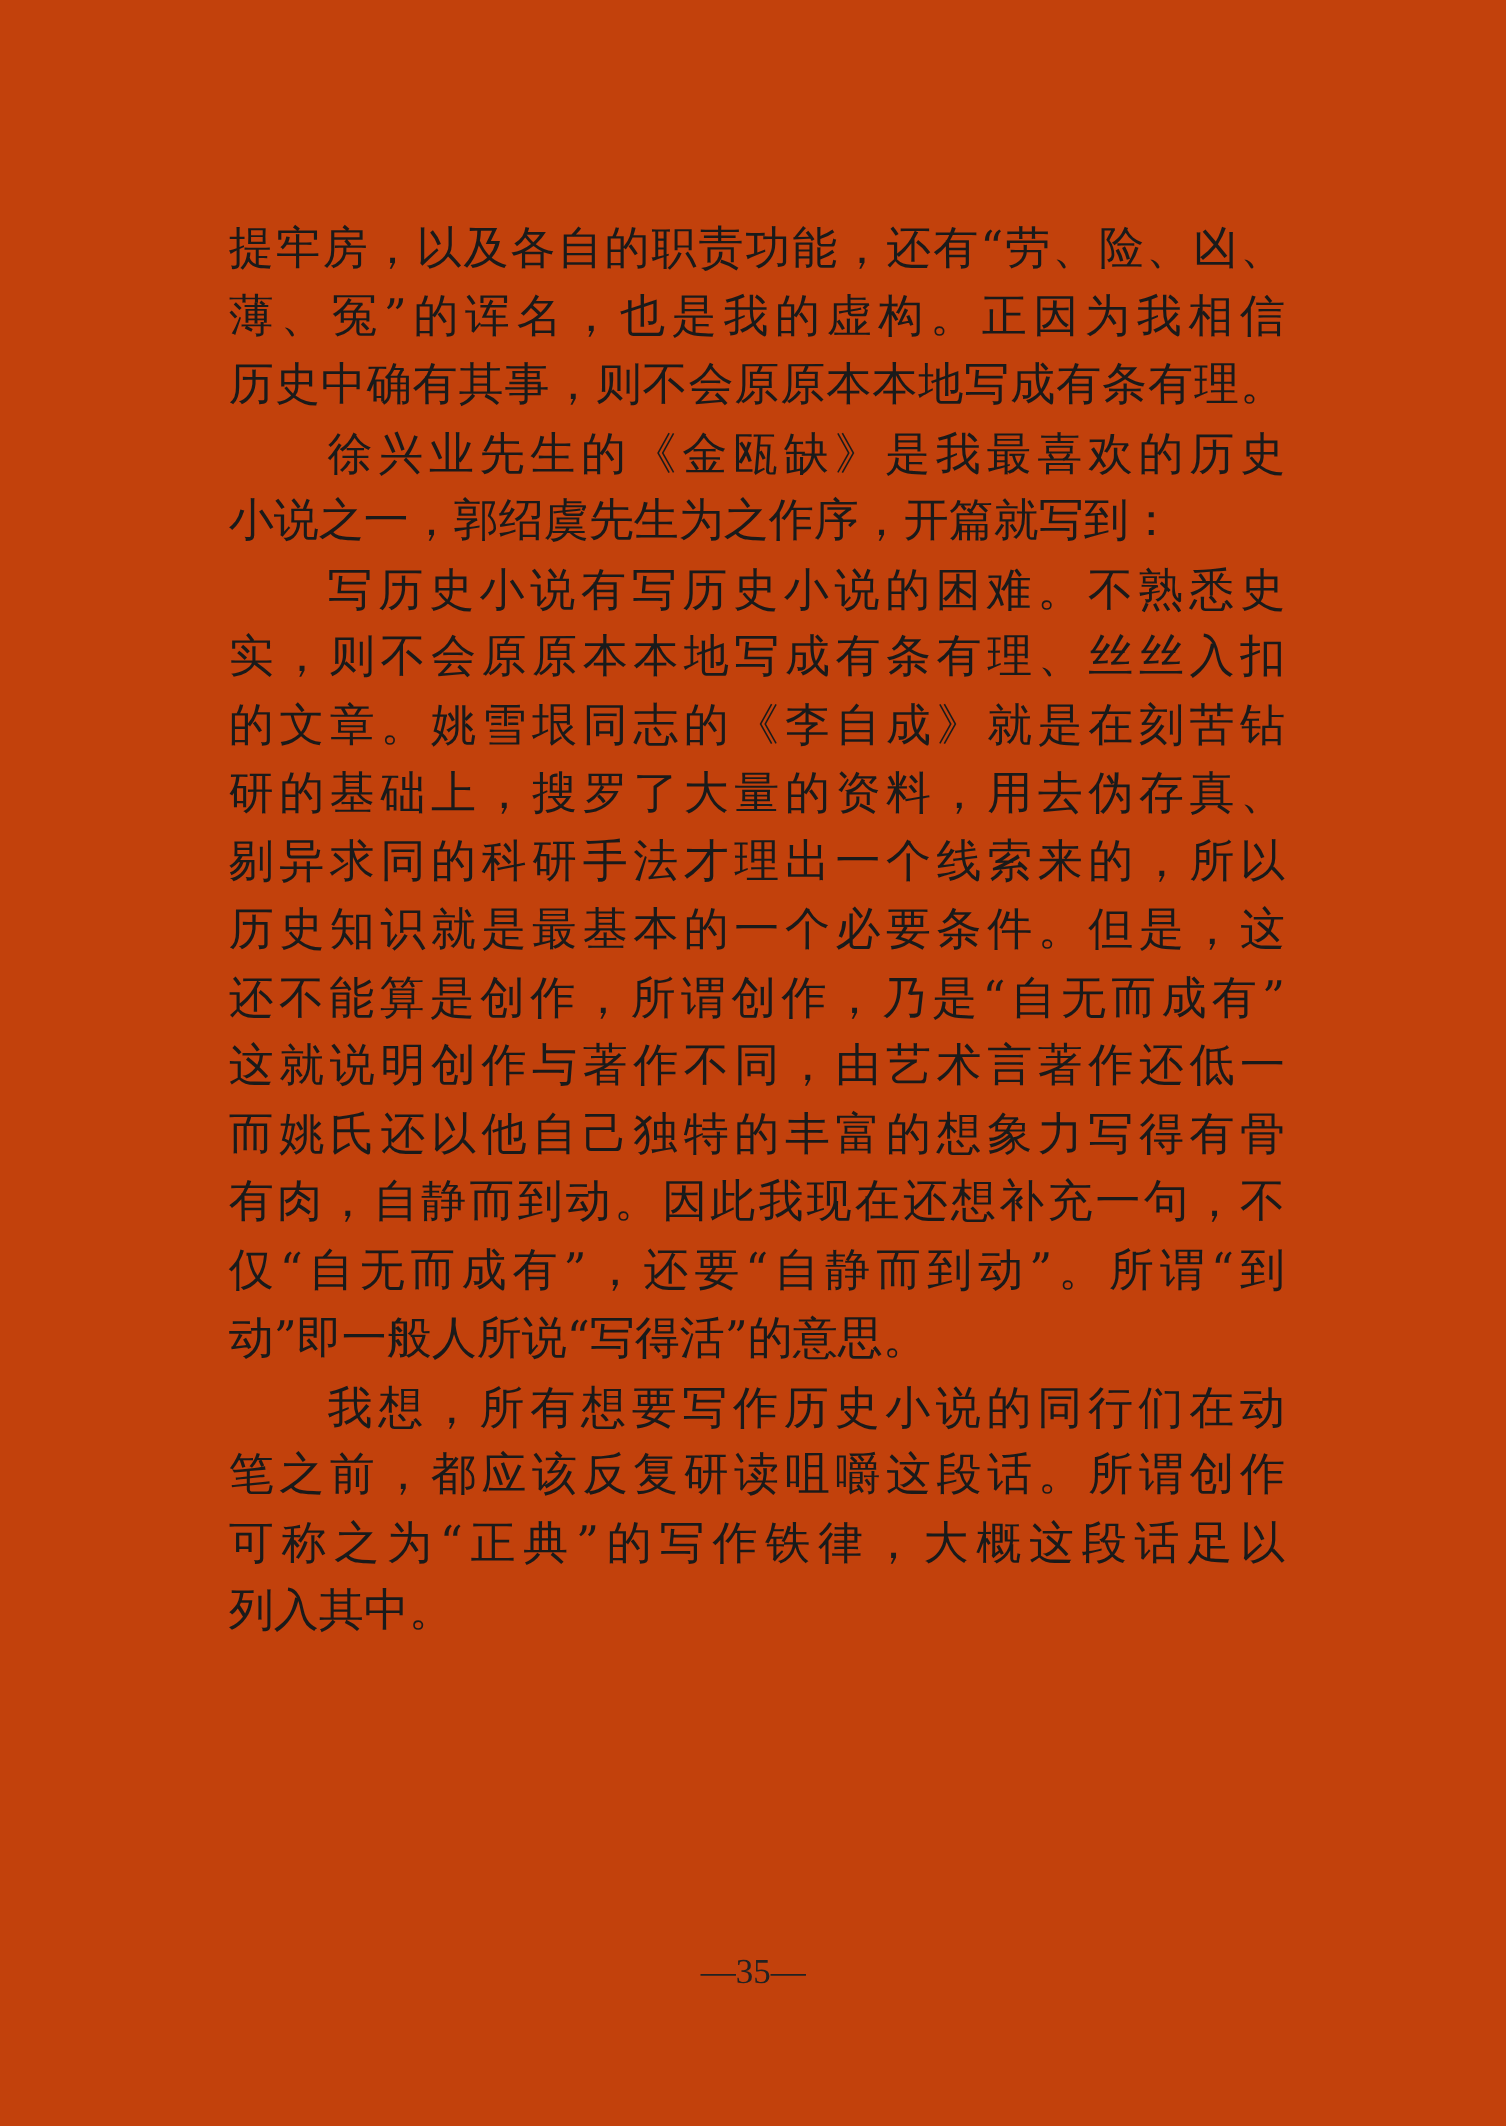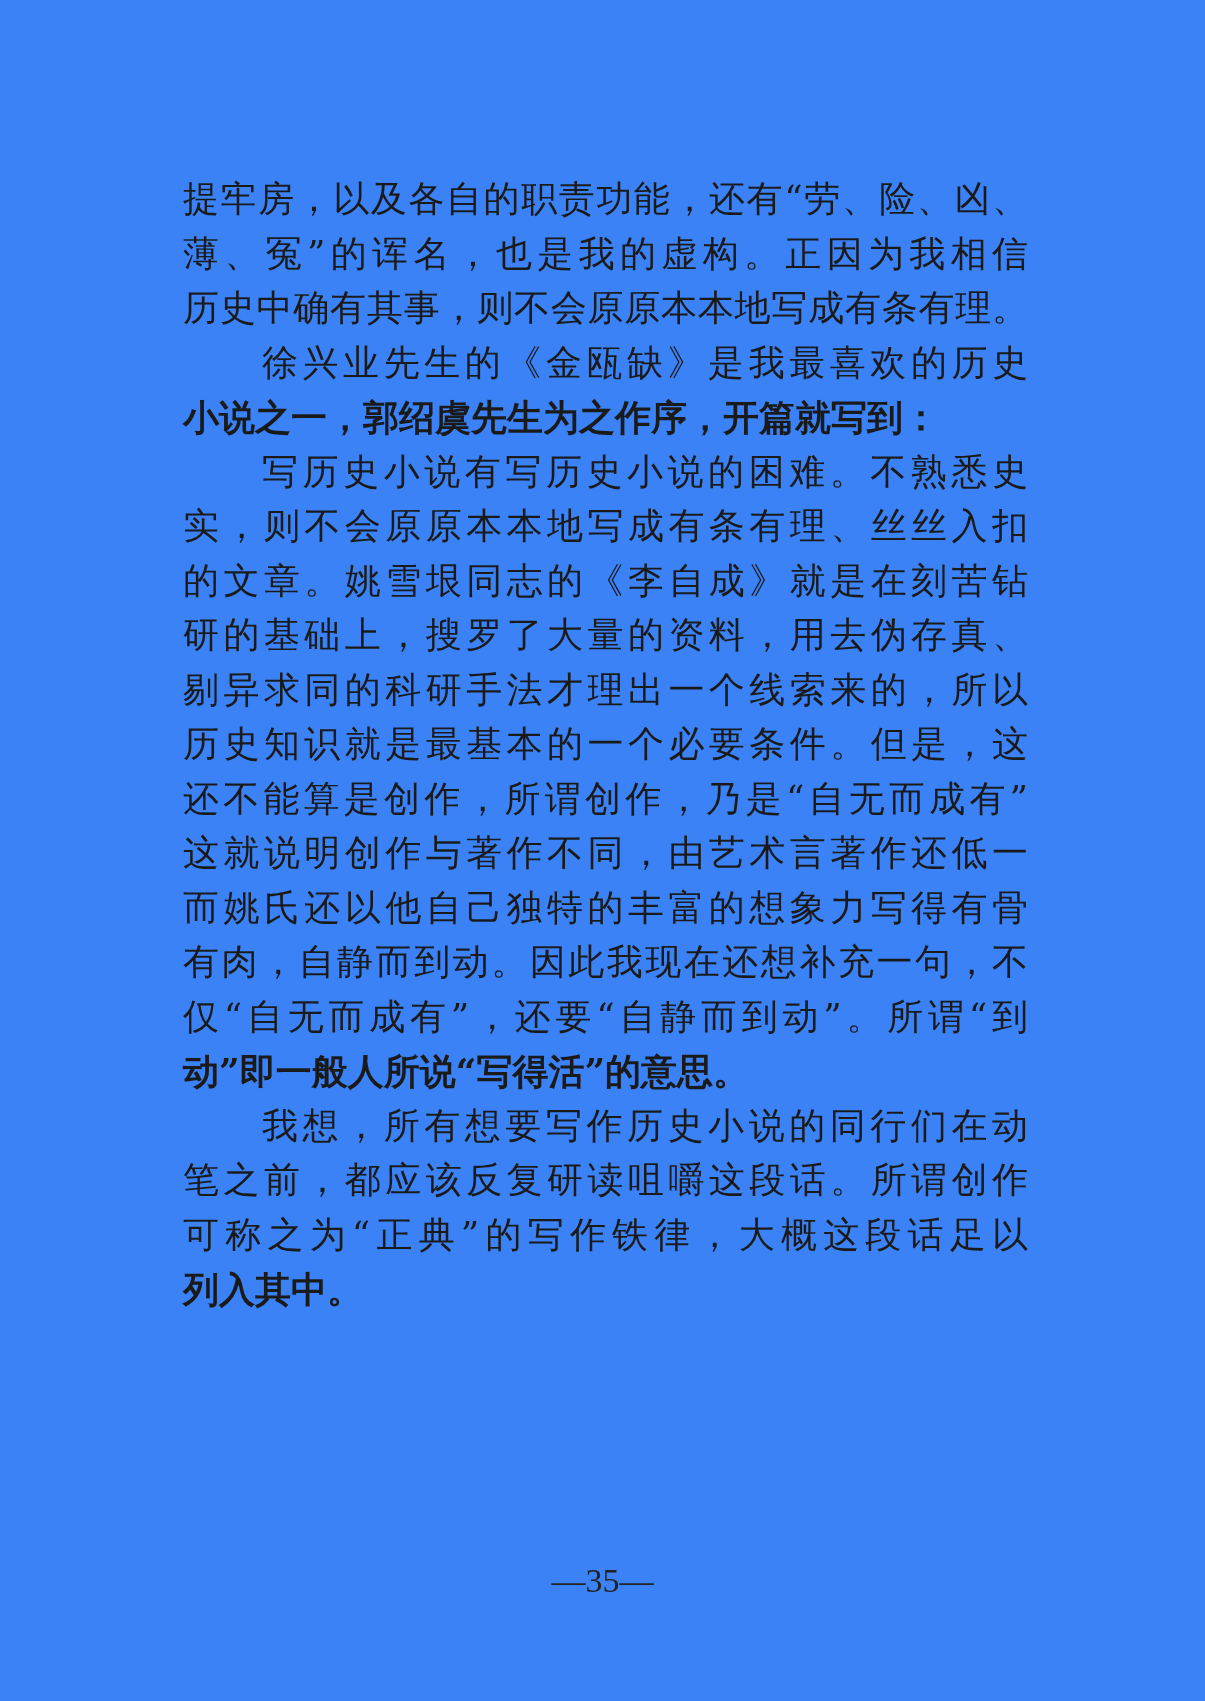--- a/index.html
+++ b/index.html
@@ -14,21 +14,21 @@
       overflow: hidden;
       font-family: "DejaVu Serif", "Liberation Serif", serif;
       color: #1a1a1a;
     }
     .page {
       position: absolute;
       left: 0;
       top: 0;
       width: 1205px;
       height: 1701px;
-      background: #3b82f6;
+      background: #c2410c;
     }
     .text-block {
       position: absolute;
       left: 183px;
       top: 172px;
       width: 845px;
     }
     .line {
       display: block;
       height: 54.5px;
@@ -38,30 +38,29 @@
       text-align: justify;
       text-align-last: justify;
       letter-spacing: 0px;
     }
     .line.indent {
       padding-left: 79px;
       font-family: Liberation Serif, serif;
     }
     .line.last {
       text-align-last: left;
-      font-weight: bold;
     }
     .page-number {
       position: absolute;
       left: 0;
       width: 1205px;
       top: 1562px;
       text-align: center;
       font-family: "Liberation Serif", "DejaVu Serif", serif;
-      font-size: 34px;
+      font-size: 28px;
       color: #222;
     }
   </style>
 </head>
 <body>
 
 <div class="page">
   <div class="text-block">
     <span class="line">提牢房，以及各自的职责功能，还有“劳、险、凶、</span>
     <span class="line">薄、冤”的诨名，也是我的虚构。正因为我相信</span>

